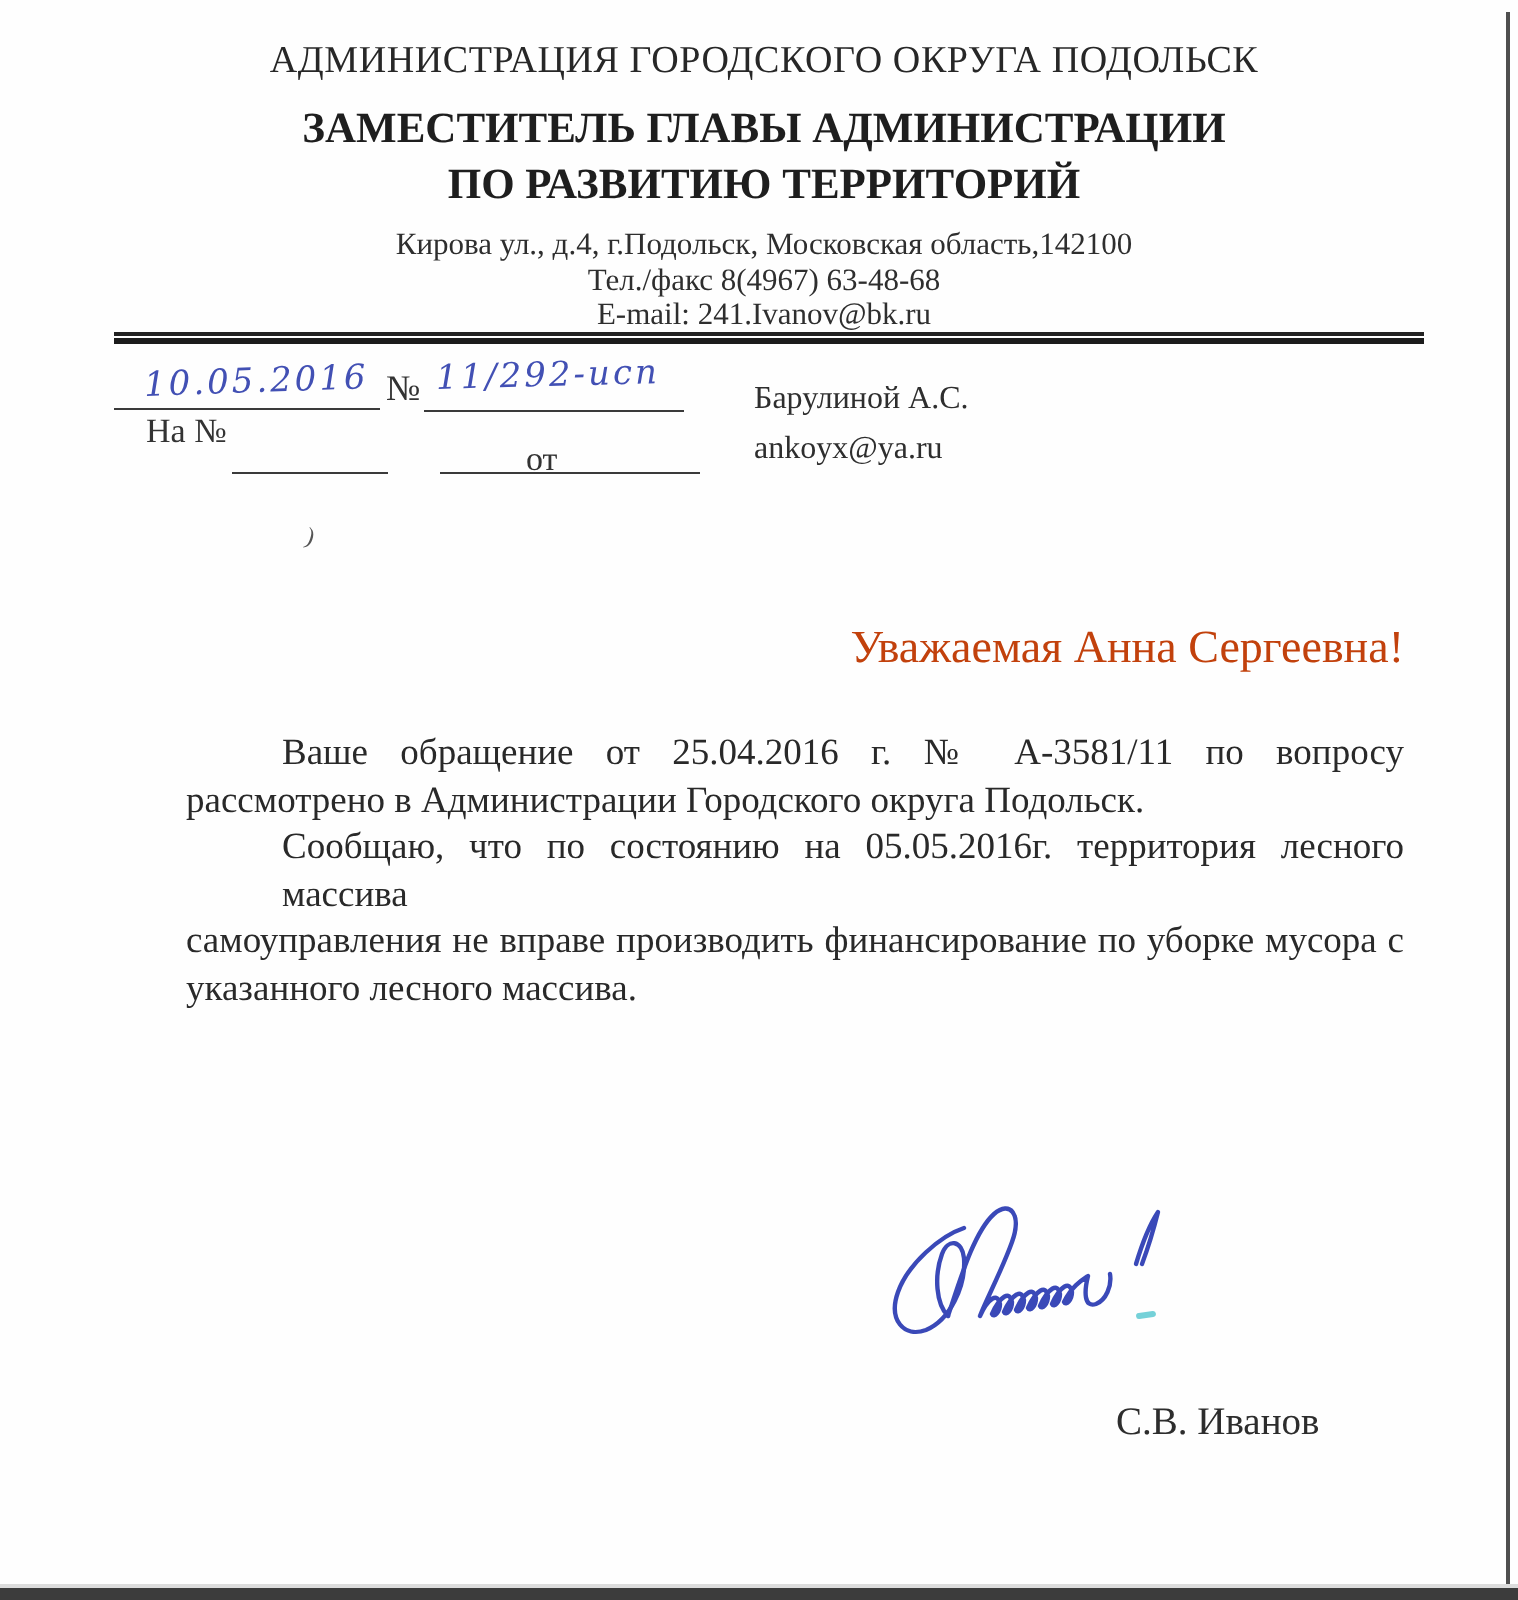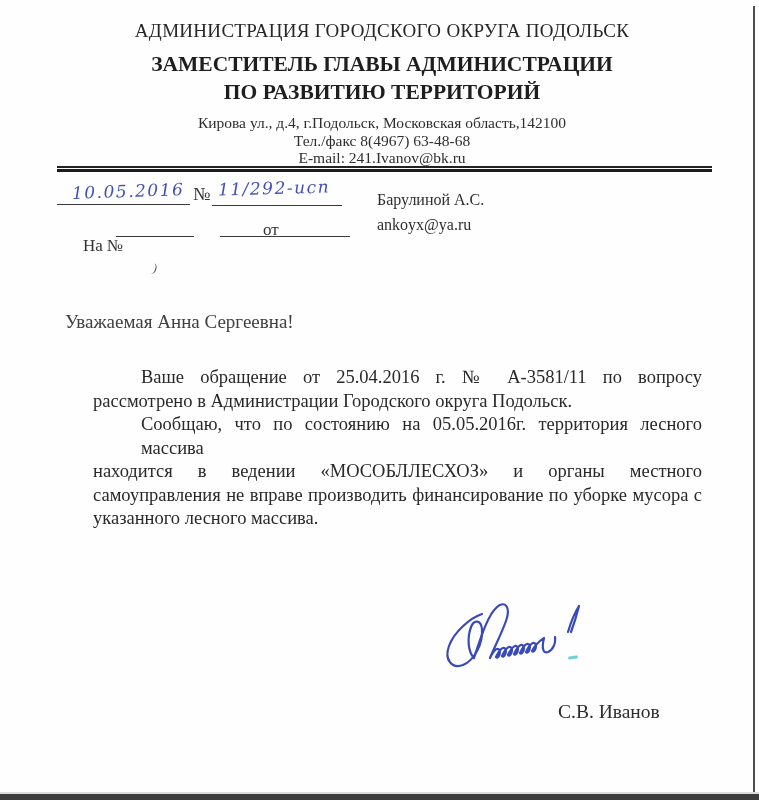--- a/index.html
+++ b/index.html
@@ -28,26 +28,26 @@
   }
   .hw-date{position:absolute;left:72px;top:181px;font-size:17px;transform:rotate(-2deg);}
   .hw-num{position:absolute;left:218px;top:178px;font-size:17px;transform:rotate(-1.5deg);}
   .blank{position:absolute;border-bottom:1.6px solid #3a3a3a;height:0;}
   .u-date{left:57px;top:204px;width:133px;}
   .u-num{left:212px;top:205px;width:130px;}
   .u-na{left:116px;top:236px;width:78px;}
   .u-ot{left:220px;top:236px;width:130px;}
   .lbl{position:absolute;font-size:17px;color:#333;}
   .lbl-no{left:193px;top:184px;font-size:18px;}
-  .lbl-na{left:73px;top:236px;margin-left:10px;}
+  .lbl-na{left:73px;top:206px;}
   .lbl-ot{left:215px;top:220px;margin-left:48px;}
   .speck{position:absolute;left:153px;top:261px;font-size:12px;color:#555;transform:rotate(18deg);}
   .addressee{position:absolute;left:377px;top:187px;font-size:16px;line-height:25px;color:#2e2e2e;}
   
-  .salutation{position:absolute;left:65px;top:311px;width:637px;text-align:left;font-size:19px;color:#404040;}
+  .salutation{position:absolute;left:65px;top:311px;width:637px;text-align:right;font-size:23px;color:#c2410c;}
   .body-text{position:absolute;left:65px;top:366px;width:637px;font-size:18.5px;line-height:23.5px;color:#292929;}
   .body-text p{margin:0;}
   .jline{display:block;text-align:justify;text-align-last:justify;margin-left:28px;}
   .jfirst{padding-left:48px;}
   .jlast{text-align-last:left;}
   
   .sig{position:absolute;left:430px;top:596px;width:155px;height:80px;}
   .cyan-mark{position:absolute;left:568px;top:656px;width:10px;height:3px;background:#52c6ce;transform:rotate(-8deg);border-radius:2px;opacity:.8;}
   .signer{position:absolute;left:558px;top:685px;font-size:19.5px;color:#2d2d2d;margin-top:16px;}
   
@@ -97,21 +97,20 @@
 
   <div class="body-text">
     <p>
       <span class="jline jfirst">Ваше обращение от 25.04.2016 г. № А-3581/11 по вопросу</span>
       <span class="jline jlast">рассмотрено в Администрации Городского округа Подольск.</span>
     </p>
     <p>
       <span class="jline jfirst">Сообщаю, что по состоянию на 05.05.2016г. территория лесного массива</span>
     </p>
     <p>
-      <span class="jline">находится в ведении «МОСОБЛЛЕСХОЗ» и органы местного</span>
       <span class="jline">самоуправления не вправе производить финансирование по уборке мусора с</span>
       <span class="jline jlast">указанного лесного массива.</span>
     </p>
   </div>
 
   <svg class="sig" viewBox="0 0 155 80" fill="none" stroke="#3a49b8" stroke-width="2.2" stroke-linecap="round" stroke-linejoin="round">
     <path d="M52,18 C40,22 24,36 19,50 C14,64 22,73 33,69 C45,64 53,47 52,33 C51,24 44,23 41,31 C37,42 38,56 44,62"></path>
     <path d="M44,62 C50,44 57,20 67,11 C75,4 81,11 76,25 C71,39 63,54 60,62
          C64,53 69,50 70,56 C70,60 67,63 66,61
          C70,52 75,49 76,55 C76,59 73,62 72,60

